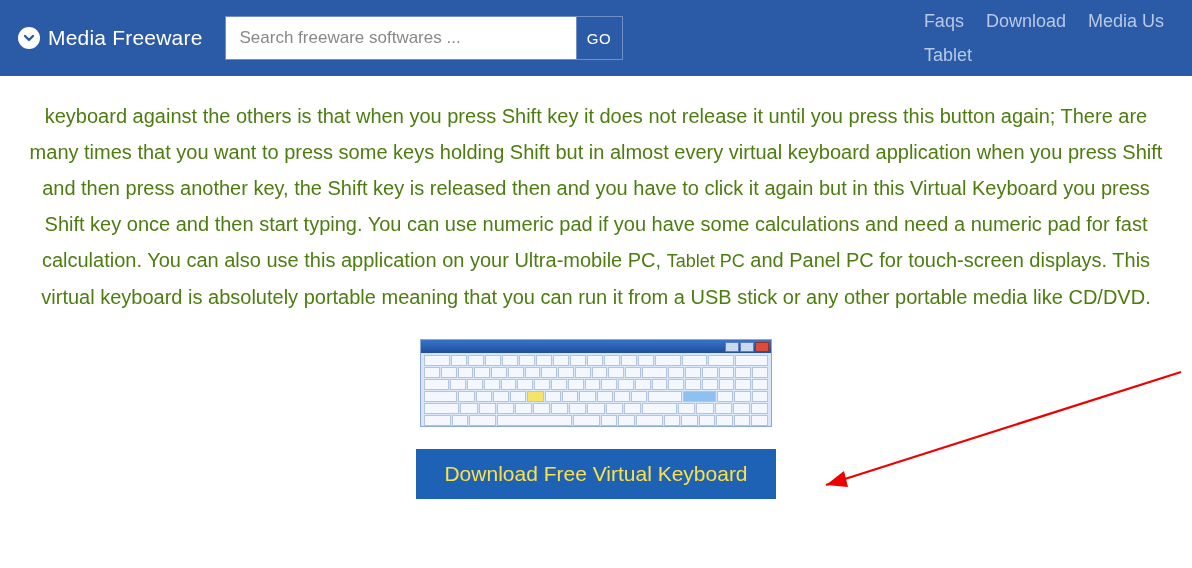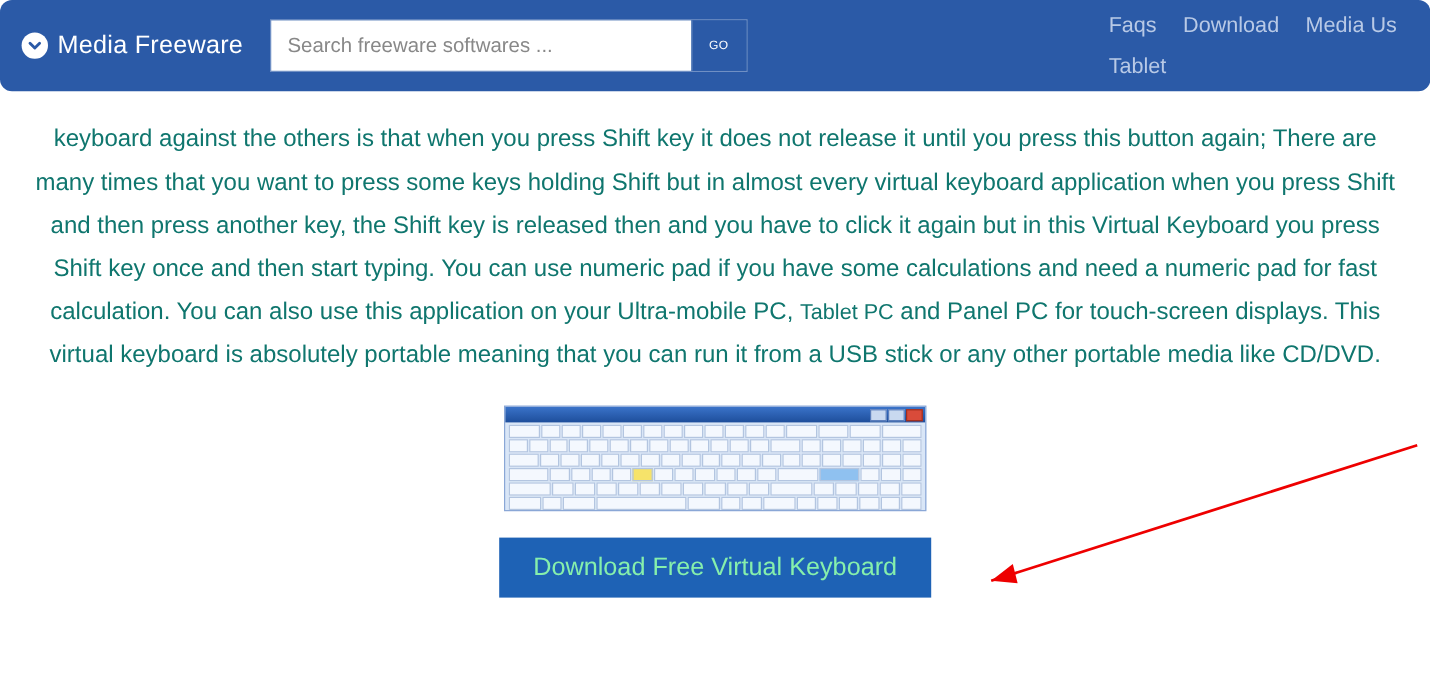--- a/index.html
+++ b/index.html
@@ -9,21 +9,20 @@
     background: #fff;
     color: #333;
   }
   .header {
     background: #2b5aa7;
     height: 76px;
     display: flex;
     align-items: center;
     padding: 0 18px;
     position: relative;
-    border-radius: 10px;
   }
   .logo-group {
     display: flex;
     align-items: center;
     gap: 8px;
   }
   .logo-icon {
     width: 22px;
     height: 22px;
     border-radius: 50%;
@@ -65,21 +64,21 @@
     outline: none;
   }
   .search-input::placeholder { color: #888; }
   .go-btn {
     width: 46px;
     height: 42px;
     background: #2b5aa7;
     border: none;
     border-left: 1px solid #6f8fc4;
     color: #fff;
-    font-size: 10px;
+    font-size: 15px;
     cursor: pointer;
     letter-spacing: .5px;
   }
   .nav2 {
     position: absolute;
     right: 28px;
     top: 4px;
     display: flex;
     flex-direction: column;
     align-items: flex-start;
@@ -96,21 +95,21 @@
     line-height: 34px;
   }
   .content {
     padding: 22px 24px 30px 24px;
     text-align: center;
     position: relative;
   }
   .body-text {
     font-size: 20px;
     line-height: 36px;
-    color: #0f766e;
+    color: #4d7c0f;
   }
   .tablet-pc {
     font-size: 18px;
   }
   .screenshot {
     margin: 24px auto 14px auto;
     width: 352px;
     height: 88px;
     border: 1px solid #8aa7d6;
     background: #d9e6f7;
@@ -151,21 +150,21 @@
   .key.wide { flex: 1.7; }
   .key.wider { flex: 2.2; }
   .key.space { flex: 5; }
   .key.accent { background:#8fc1f0;}
   .key.yellow { background:#f6e36a;}
   .key.link { color:#1b5fc1; text-decoration:underline; font-size:5px; flex:2.2;}
   .download-btn {
     display: inline-block;
     margin: 8px auto 0 auto;
     background: #1e62b5;
-    color: #86efac;
+    color: #fde047;
     font-size: 21px;
     padding: 13px 28px;
     border: none;
     cursor: pointer;
   }
   .arrow-overlay {
     position: absolute;
     pointer-events: none;
     right: 6px;
     bottom: 22px;

